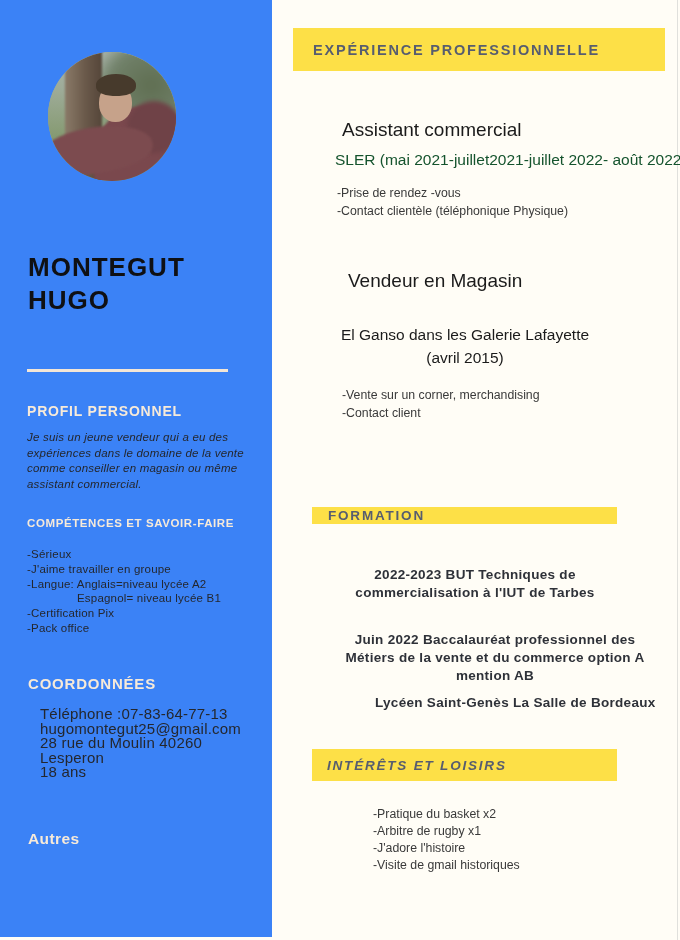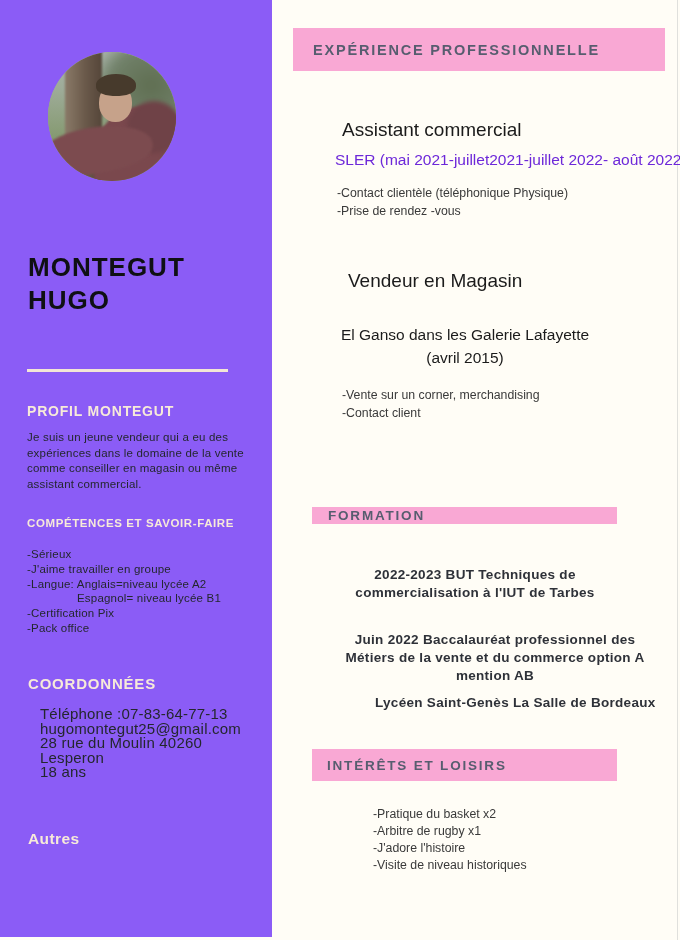--- a/index.html
+++ b/index.html
@@ -6,57 +6,57 @@
   html,body { background:#ffffff; }
   .page {
     position:relative; width:680px; height:940px;
     background:#fffdf6; overflow:hidden;
     font-family:"Liberation Sans","DejaVu Sans",sans-serif;
     color:#1b1b1b;
   }
   .edge-line { position:absolute; left:677px; top:0; width:1px; height:940px; background:#e0e0dc; z-index:0; }
 
   
-  .sidebar { position:absolute; left:0; top:0; width:272px; height:937px; background:#8b5cf6; z-index:1; }
+  .sidebar { position:absolute; left:0; top:0; width:272px; height:937px; background:#3b82f6; z-index:1; }
   .photo { position:absolute; left:48px; top:52px; width:128px; height:129px; border-radius:50%; overflow:hidden; background:#9aa795; }
   .ph-bg { position:absolute; inset:0; background:linear-gradient(180deg,#aab4ab 0%, #9dab97 30%, #8b9e7a 58%, #7d9464 78%, #70855a 100%); }
   .ph-foliage { position:absolute; left:38%; top:-12%; width:85%; height:75%; background:radial-gradient(ellipse at center,#5f6e51 0%, #71816a 55%, rgba(113,129,106,0) 78%); filter:blur(5px); }
   .ph-trunk { position:absolute; left:13%; top:-4%; width:29%; height:108%; background:linear-gradient(90deg,#8a7a68 0%, #6a594a 55%, #55463a 100%); filter:blur(1px); }
   .ph-arm { position:absolute; left:-6%; bottom:6%; width:88%; height:36%; background:#7c4b4f; border-radius:45% 55% 40% 40%; transform:rotate(-10deg); filter:blur(1px); }
   .ph-torso { position:absolute; right:-14%; bottom:-20%; width:78%; height:78%; background:#7a484d; border-radius:50% 45% 10% 10%; filter:blur(1px); }
   .ph-hood { position:absolute; right:-4%; top:38%; width:42%; height:40%; background:#6f4247; border-radius:50%; filter:blur(2px); }
   .ph-face { position:absolute; left:40%; top:25%; width:26%; height:29%; background:#c6a28a; border-radius:48%; filter:blur(0.5px); }
   .ph-hair { position:absolute; left:37.5%; top:17%; width:31%; height:17%; background:#473a2c; border-radius:50% 50% 42% 42%; filter:blur(0.5px); }
 
   .name { position:absolute; left:28px; top:251px; font-size:26px; font-weight:800; letter-spacing:1px; line-height:33px; color:#0f1013; }
   .divider { position:absolute; left:27px; top:369px; width:201px; height:3px; background:#f3e6d6; }
 
   .side-h { position:absolute; color:#f7ead9; font-weight:bold; letter-spacing:0.8px; }
   .h-profil { left:27px; top:403px; font-size:14px; }
   .h-comp   { left:27px; top:517px; font-size:11.5px; letter-spacing:0.6px; }
   .h-coord  { left:28px; top:675px; font-size:15px; }
   .h-autres { left:28px; top:830px; font-size:15.5px; letter-spacing:0.4px; }
 
   .side-txt { color:#24272e; letter-spacing:0.2px; }
-  .profile-text { position:absolute; left:27px; top:430px; width:217px; font-size:11.5px; line-height:15.5px; }
+  .profile-text { position:absolute; left:27px; top:430px; width:217px; font-size:11.5px; line-height:15.5px;font-style:italic; }
   .skills  { position:absolute; left:27px; top:547px; width:230px; font-size:11.5px; line-height:14.8px; }
   .skills .indent { padding-left:50px; }
   .contact { position:absolute; left:40px; top:707px; width:225px; font-size:15px; line-height:14.6px; }
   .other-text { position:absolute; left:22px; top:856px; width:240px; font-size:11.5px; }
 
   
-  .hdr { position:absolute; background:#f9a8d4; color:#575d6f; font-weight:bold; letter-spacing:1.8px; display:flex; align-items:center; z-index:1; }
+  .hdr { position:absolute; background:#fde047; color:#575d6f; font-weight:bold; letter-spacing:1.8px; display:flex; align-items:center; z-index:1; }
   .hdr-exp { left:293px; top:28px;  width:372px; height:43px; font-size:14.5px; padding-left:20px; }
   .hdr-for { left:312px; top:507px; width:305px; height:17px; font-size:13.5px; padding-left:16px; }
-  .hdr-int { left:312px; top:749px; width:305px; height:32px; font-size:13.5px; padding-left:15px; }
+  .hdr-int { left:312px; top:749px; width:305px; height:32px; font-size:13.5px; padding-left:15px;font-style:italic; }
 
   .role { position:absolute; font-size:19px; color:#1b1b1b;margin-left:8px; }
   .role1 { left:334px; top:119px; }
   .role2 { left:340px; top:270px; }
-  .org1 { position:absolute; left:335px; top:151px; font-size:15.5px; color:#6d28d9; white-space:nowrap; z-index:1; }
+  .org1 { position:absolute; left:335px; top:151px; font-size:15.5px; color:#14532d; white-space:nowrap; z-index:1; }
   .org2 { position:absolute; left:325px; top:323px; width:280px; font-size:15.5px; line-height:23px; text-align:center; color:#1b1b1b; }
   .bullets { position:absolute; font-size:12.3px; line-height:18px; color:#3a3a3a; }
   .bullets1 { left:337px; top:184px; }
   .bullets2 { left:342px; top:386px; }
 
   .edu { position:absolute; font-size:13.5px; line-height:18px; color:#2e3138; letter-spacing:0.3px; text-align:center;font-weight:bold; }
   .edu1 { left:330px; top:566px; width:290px; }
   .edu2 { left:335px; top:631px; width:320px; }
   .edu3 { left:375px; top:694px; text-align:left; white-space:nowrap; }
 
@@ -80,21 +80,21 @@
       <div class="ph-hair"></div>
     </div>
 
     <h1 class="name">
       <div>MONTEGUT</div>
       <div>HUGO</div>
     </h1>
 
     <div class="divider"></div>
 
-    <h2 class="side-h h-profil">PROFIL MONTEGUT</h2>
+    <h2 class="side-h h-profil">PROFIL PERSONNEL</h2>
     <p class="profile-text side-txt">Je suis un jeune vendeur qui a eu des expériences dans le domaine de la vente comme conseiller en magasin ou même assistant commercial.</p>
 
     <h2 class="side-h h-comp">COMPÉTENCES ET SAVOIR-FAIRE</h2>
     <div class="skills side-txt">
       <div>-Sérieux</div>
       <div>-J'aime travailler en groupe</div>
       <div>-Langue: Anglais=niveau lycée A2</div>
       <div class="indent">Espagnol= niveau lycée B1</div>
       <div>-Certification Pix</div>
       <div>-Pack office</div>
@@ -112,22 +112,22 @@
   </aside>
 
   <main>
     <div class="hdr hdr-exp">
       <span>EXPÉRIENCE PROFESSIONNELLE</span>
     </div>
 
     <div class="role role1">Assistant commercial</div>
     <div class="org1">SLER (mai 2021-juillet2021-juillet 2022- août 2022</div>
     <div class="bullets bullets1">
+      <div>-Prise de rendez -vous</div>
       <div>-Contact clientèle (téléphonique Physique)</div>
-      <div>-Prise de rendez -vous</div>
     </div>
 
     <div class="role role2">Vendeur en Magasin</div>
     <div class="org2">El Ganso dans les Galerie Lafayette (avril 2015)</div>
     <div class="bullets bullets2">
       <div>-Vente sur un corner, merchandising</div>
       <div>-Contact client</div>
     </div>
 
     <div class="hdr hdr-for">
@@ -137,16 +137,16 @@
     <div class="edu edu2">Juin 2022 Baccalauréat professionnel des Métiers de la vente et du commerce option A mention AB</div>
     <div class="edu edu3">Lycéen Saint-Genès La Salle de Bordeaux</div>
 
     <div class="hdr hdr-int">
       <span>INTÉRÊTS ET LOISIRS</span>
     </div>
     <div class="hobbies">
       <div>-Pratique du basket x2</div>
       <div>-Arbitre de rugby x1</div>
       <div>-J'adore l'histoire</div>
-      <div>-Visite de niveau historiques</div>
+      <div>-Visite de gmail historiques</div>
     </div>
   </main>
 </div>
 
 </body></html>

